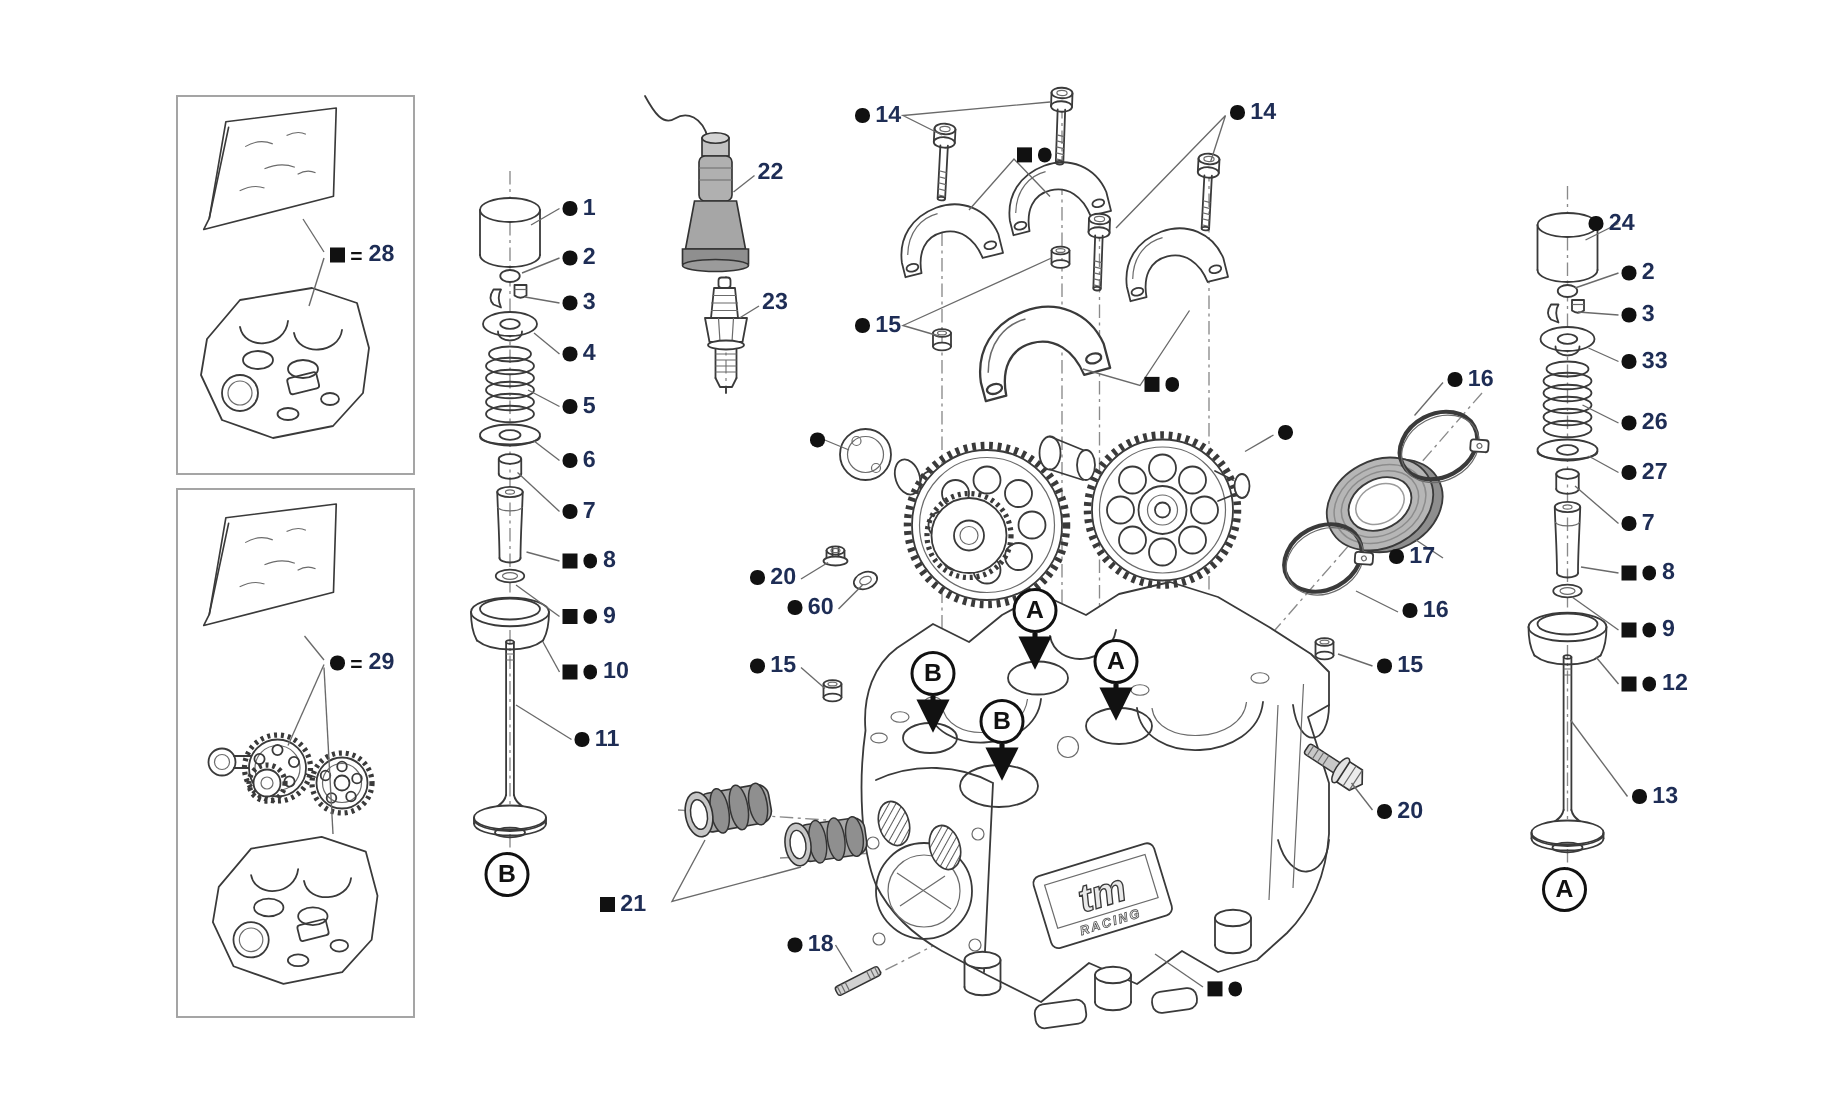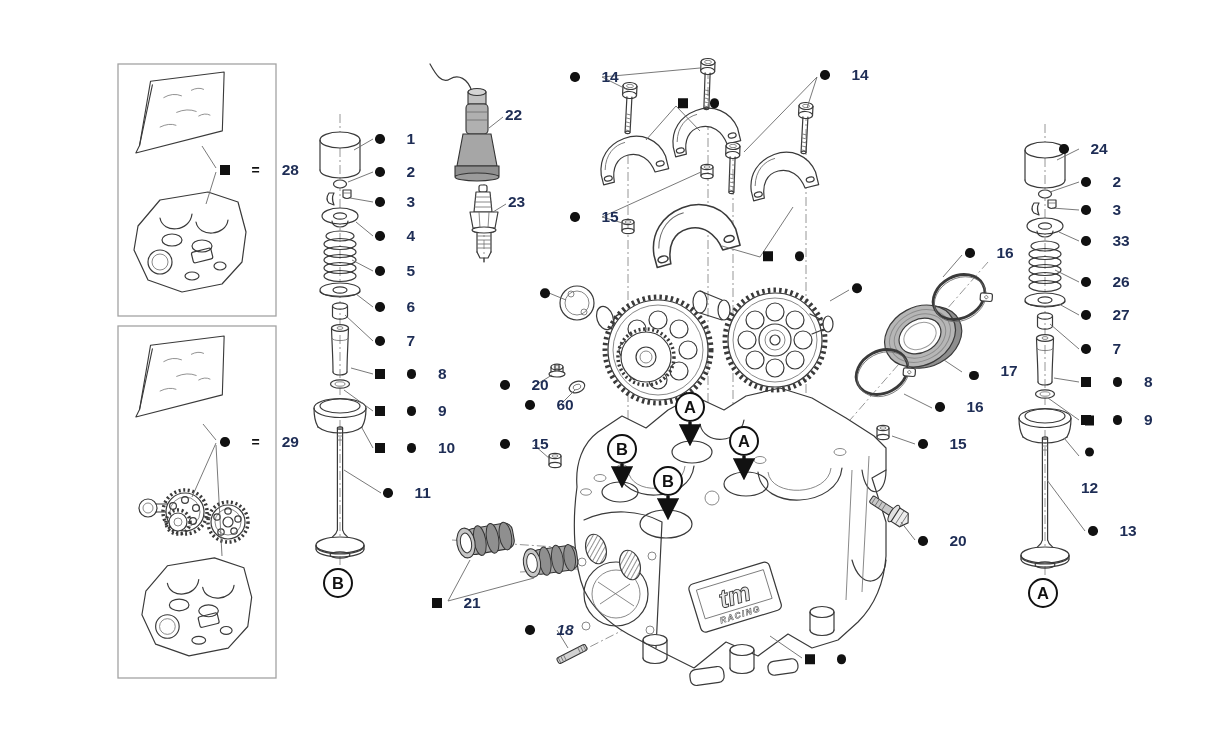--- a/index.html
+++ b/index.html
@@ -1,20 +1,20 @@
 <!DOCTYPE html>
 <html style="--c-num: #1e2d55; --c-mark: #111111;"><head>
 <meta charset="utf-8">
 <style>
   html,body{margin:0;padding:0;background:#fff}
   .stage{position:relative;width:1220px;height:743px;background:#ffffff;overflow:hidden;
          font-family:"Liberation Sans",sans-serif}
   .stage svg{position:absolute;left:0;top:0}
   #callouts{position:absolute;left:0;top:0;width:100%;height:100%;pointer-events:none}
-  .callout{position:absolute;display:flex;align-items:center;gap:22px;transform:translateY(-50%);
+  .callout{position:absolute;display:flex;align-items:center;gap:4px;transform:translateY(-50%);
            font-weight:bold;font-size:15.5px;color:var(--c-num,#1e2d55);white-space:nowrap}
   .callout .mk{width:9.5px;height:9.5px;background:var(--c-mark,#111);flex:0 0 auto}
   .callout .mk.dot{border-radius:50%}
   .callout .pfx{color:var(--c-mark,#111);font-size:14px;font-weight:bold}
   .callout.circled{width:26px;height:26px;border:2.2px solid #111;border-radius:50%;background:#fff;
            justify-content:center;transform:translate(-50%,-50%);color:#111;font-size:16.5px;gap:0}
   
   .ln{stroke:#3a3a3a;stroke-width:1.2;fill:none;stroke-linecap:round;stroke-linejoin:round}
   .lw{stroke:#3a3a3a;stroke-width:1.2;fill:#fff;stroke-linejoin:round}
   .thn{stroke:#6b6b6b;stroke-width:.8;fill:none}
@@ -554,41 +554,41 @@
         <span class="num">60</span>
       </div>
       <div class="callout" style="left: 500px; top: 444px;">
         <span class="mk dot"></span>
         <span class="num">15</span>
       </div>
       <div class="callout" style="left: 965px; top: 253px;">
         <span class="mk dot"></span>
         <span class="num">16</span>
       </div>
-      <div class="callout" style="left: 969px; top: 371px; align-items: flex-end;">
+      <div class="callout" style="left: 926px; top: 371px;">
         <span class="mk dot"></span>
         <span class="num">17</span>
       </div>
       <div class="callout" style="left: 935px; top: 407px;">
         <span class="mk dot"></span>
         <span class="num">16</span>
       </div>
       <div class="callout" style="left: 918px; top: 444px;">
         <span class="mk dot"></span>
         <span class="num">15</span>
       </div>
       <div class="callout" style="left: 918px; top: 541px;">
         <span class="mk dot"></span>
         <span class="num">20</span>
       </div>
-      <div class="callout" style="left: 432px; top: 603px;">
+      <div class="callout" style="left: 400px; top: 603px;">
         <span class="mk sq"></span>
         <span class="num">21</span>
       </div>
-      <div class="callout" style="left: 525px; top: 630px; font-style: italic;">
+      <div class="callout" style="left: 525px; top: 630px;">
         <span class="mk dot"></span>
         <span class="num">18</span>
       </div>
       <div class="callout" style="left: 805px; top: 659px;">
         <span class="mk sq"></span>
         <span class="mk dot"></span>
       </div>
       <div class="callout" style="left: 1059px; top: 149px;">
         <span class="mk dot"></span>
         <span class="num">24</span>
@@ -620,21 +620,21 @@
       <div class="callout" style="left: 1081px; top: 382px;">
         <span class="mk sq"></span>
         <span class="mk dot"></span>
         <span class="num">8</span>
       </div>
       <div class="callout" style="left: 1081px; top: 420px;">
         <span class="mk sq"></span>
         <span class="mk dot"></span>
         <span class="num">9</span>
       </div>
-      <div class="callout" style="left: 1081px; top: 456px; flex-direction: column;">
+      <div class="callout" style="left: 1081px; top: 456px;">
         <span class="mk sq"></span>
         <span class="mk dot"></span>
         <span class="num">12</span>
       </div>
       <div class="callout" style="left: 1088px; top: 531px; align-items: center;">
         <span class="mk dot"></span>
         <span class="num">13</span>
       </div>
       <div class="callout" style="left: 220px; top: 170px;">
         <span class="mk sq"></span>

